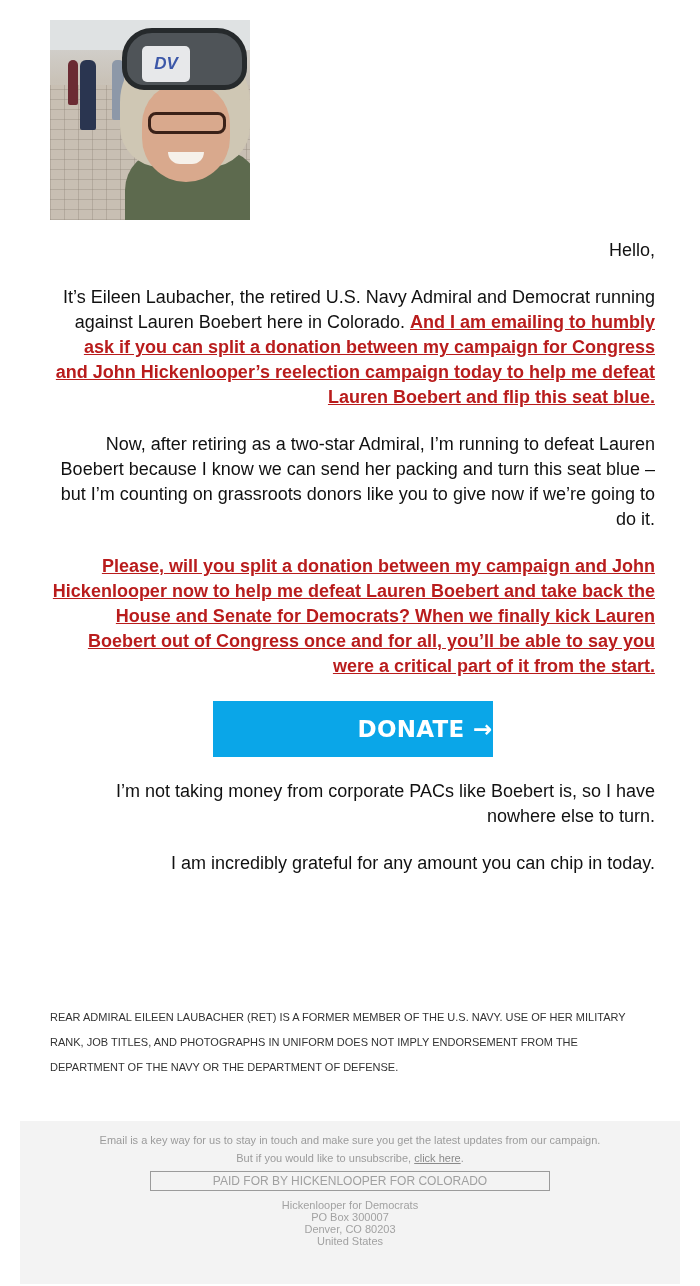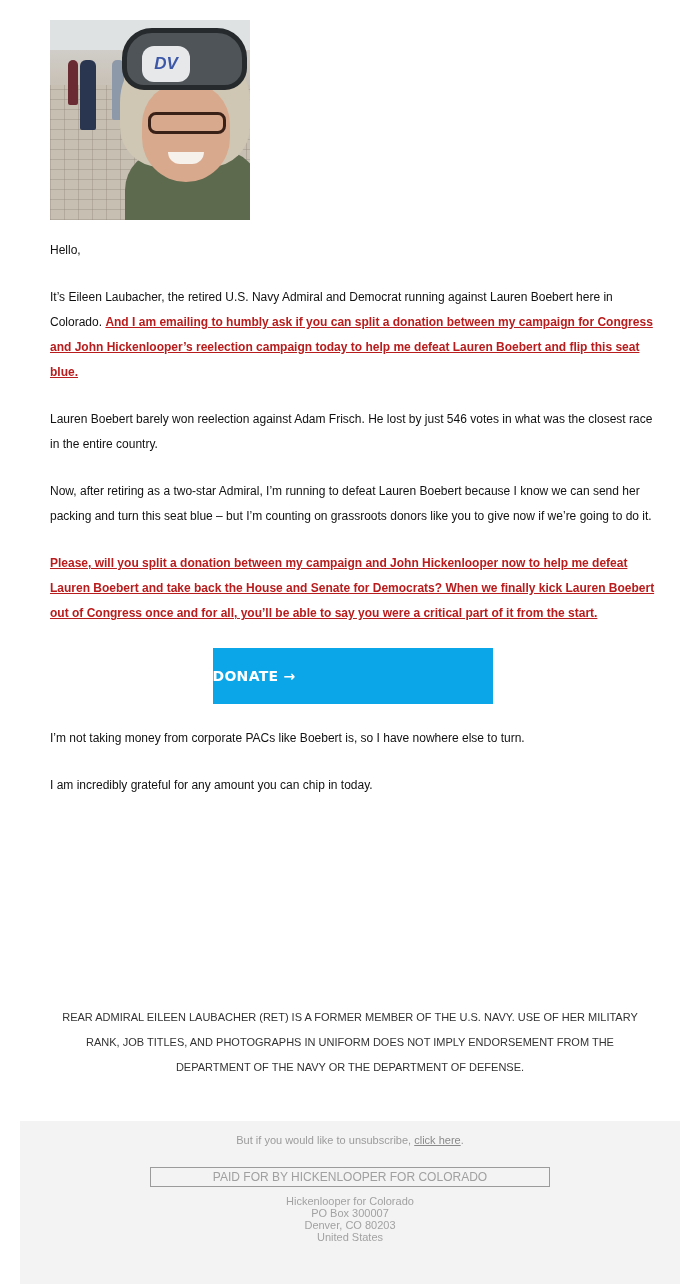--- a/index.html
+++ b/index.html
@@ -23,49 +23,49 @@
     .photo .person-bg1 { position: absolute; left: 30px; top: 40px; width: 16px; height: 70px; background: #2a3550; border-radius: 6px 6px 2px 2px; }
     .photo .person-bg2 { position: absolute; left: 18px; top: 40px; width: 10px; height: 45px; background: #6b2b33; border-radius: 5px 5px 2px 2px; }
     .photo .person-bg3 { position: absolute; left: 62px; top: 40px; width: 12px; height: 60px; background: #8d98a8; border-radius: 5px 5px 2px 2px; }
     .photo .body { position: absolute; left: 75px; top: 130px; width: 135px; height: 80px; background: #5d6a4e; border-radius: 40px 40px 0 0; }
     .photo .neck { position: absolute; left: 108px; top: 115px; width: 60px; height: 40px; background: #1f2320; border-radius: 0 0 30px 30px; }
     .photo .helmet { position: absolute; left: 70px; top: 22px; width: 130px; height: 125px; background: #cfc7b4; border-radius: 60px 60px 40px 40px; }
     .photo .face { position: absolute; left: 92px; top: 62px; width: 88px; height: 100px; background: #d9a98d; border-radius: 44px 44px 46px 46px; }
     .photo .glasses { position: absolute; left: 98px; top: 92px; width: 78px; height: 22px; border: 3px solid #3a2118; border-radius: 8px; }
     .photo .smile { position: absolute; left: 118px; top: 132px; width: 36px; height: 12px; background: #f6f1ea; border-radius: 0 0 18px 18px; }
     .photo .goggles { position: absolute; left: 72px; top: 8px; width: 125px; height: 62px; background: #4f5458; border: 5px solid #262a2c; border-radius: 30px 30px 22px 22px; }
-    .photo .goggle-patch { position: absolute; left: 92px; top: 26px; width: 48px; height: 36px; background: #e7e8ea; border-radius: 12px; color: #3c57a8; font-weight: bold; font-size: 17px; font-style: italic; text-align: center; line-height: 36px; }
+    .photo .goggle-patch { position: absolute; left: 92px; top: 26px; width: 48px; height: 36px; background: #e7e8ea; border-radius: 5px; color: #3c57a8; font-weight: bold; font-size: 17px; font-style: italic; text-align: center; line-height: 36px; }
 
-    p.para { font-size: 12px; line-height: 25px; margin-top: 22px; }
+    p.para { font-size: 18px; line-height: 25px; margin-top: 22px; text-align: right; }
     p.para.first { margin-top: 18px; }
     a.bold-link { color: #b91c1c; font-weight: bold; text-decoration: underline; }
 
     .donate-wrap { text-align: center; margin-top: 22px; }
     .donate-btn {
       display: inline-block; width: 280px; height: 56px; line-height: 56px;
-      background: #0aa6e8; color: #ffffff; font-weight: bold; font-size: 14px;
-      letter-spacing: 0.3px; text-decoration: none; text-align: left;
+      background: #0aa6e8; color: #ffffff; font-weight: bold; font-size: 23px;
+      letter-spacing: 0.3px; text-decoration: none; text-align: right;
       font-family: "DejaVu Sans", sans-serif;
     }
 
     .signoff { font-size: 18px; line-height: 25px; margin-top: 22px; }
 
     .disclaimer {
       position: absolute; left: 50px; top: 1005px; width: 600px;
-      text-align: center; font-size: 11px; line-height: 25px; color: #333333;
+      text-align: left; font-size: 11px; line-height: 25px; color: #333333;
     }
 
     .footer {
       position: absolute; left: 20px; top: 1121px; width: 660px; height: 163px;
       background: #f3f3f3; text-align: center; color: #9b9b9b;
     }
     .footer .note { font-size: 11px; line-height: 18px; padding-top: 10px; }
     .footer .note a { color: #8a8a8a; text-decoration: underline; }
     .footer .paid {
-      margin: 18px auto 0 auto; width: 400px; height: 20px; line-height: 18px;
+      margin: 4px auto 0 auto; width: 400px; height: 20px; line-height: 18px;
       border: 1px solid #9b9b9b; font-size: 12px; color: #a0a0a0;
     }
     .footer .address { margin-top: 8px; font-size: 11px; line-height: 12px; color: #a2a2a2; }
   </style>
 </head>
 <body>
 
 <div class="content">
   <div class="photo">
     <div class="sky"></div>
@@ -82,21 +82,20 @@
     <div class="goggles"></div>
     <div class="goggle-patch">DV</div>
   </div>
 
   <p class="para first">Hello,</p>
 
   <p class="para">
     <span>It’s Eileen Laubacher, the retired U.S. Navy Admiral and Democrat running against Lauren Boebert here in Colorado. </span><a class="bold-link" href="#">And I am emailing to humbly ask if you can split a donation between my campaign for Congress and John Hickenlooper’s reelection campaign today to help me defeat Lauren Boebert and flip this seat blue.</a>
   </p>
 
-  <p class="para">Lauren Boebert barely won reelection against Adam Frisch. He lost by just 546 votes in what was the closest race in the entire country.</p>
 
   <p class="para">Now, after retiring as a two-star Admiral, I’m running to defeat Lauren Boebert because I know we can send her packing and turn this seat blue – but I’m counting on grassroots donors like you to give now if we’re going to do it.</p>
 
   <p class="para">
     <a class="bold-link" href="#">Please, will you split a donation between my campaign and John Hickenlooper now to help me defeat Lauren Boebert and take back the House and Senate for Democrats? When we finally kick Lauren Boebert out of Congress once and for all, you’ll be able to say you were a critical part of it from the start.</a>
   </p>
 
   <div class="donate-wrap">
     <a class="donate-btn" href="#">DONATE →</a>
   </div>
@@ -104,24 +103,25 @@
   <p class="para">I’m not taking money from corporate PACs like Boebert is, so I have nowhere else to turn.</p>
 
   <p class="para">I am incredibly grateful for any amount you can chip in today.</p>
 
 </div>
 
 <div class="disclaimer">REAR ADMIRAL EILEEN LAUBACHER (RET) IS A FORMER MEMBER OF THE U.S. NAVY. USE OF HER MILITARY RANK, JOB TITLES, AND PHOTOGRAPHS IN UNIFORM DOES NOT IMPLY ENDORSEMENT FROM THE DEPARTMENT OF THE NAVY OR THE DEPARTMENT OF DEFENSE.</div>
 
 <div class="footer">
   <div class="note">
+    <div>Email is a key way for us to stay in touch and make sure you get the latest updates from our campaign.</div>
     <div>
       <span>But if you would like to unsubscribe, </span><a href="#">click here</a><span>.</span>
     </div>
   </div>
   <div class="paid">PAID FOR BY HICKENLOOPER FOR COLORADO</div>
   <div class="address">
-    <div>Hickenlooper for Colorado</div>
+    <div>Hickenlooper for Democrats</div>
     <div>PO Box 300007</div>
     <div>Denver, CO 80203</div>
     <div>United States</div>
   </div>
 </div>
 
 </body></html>

